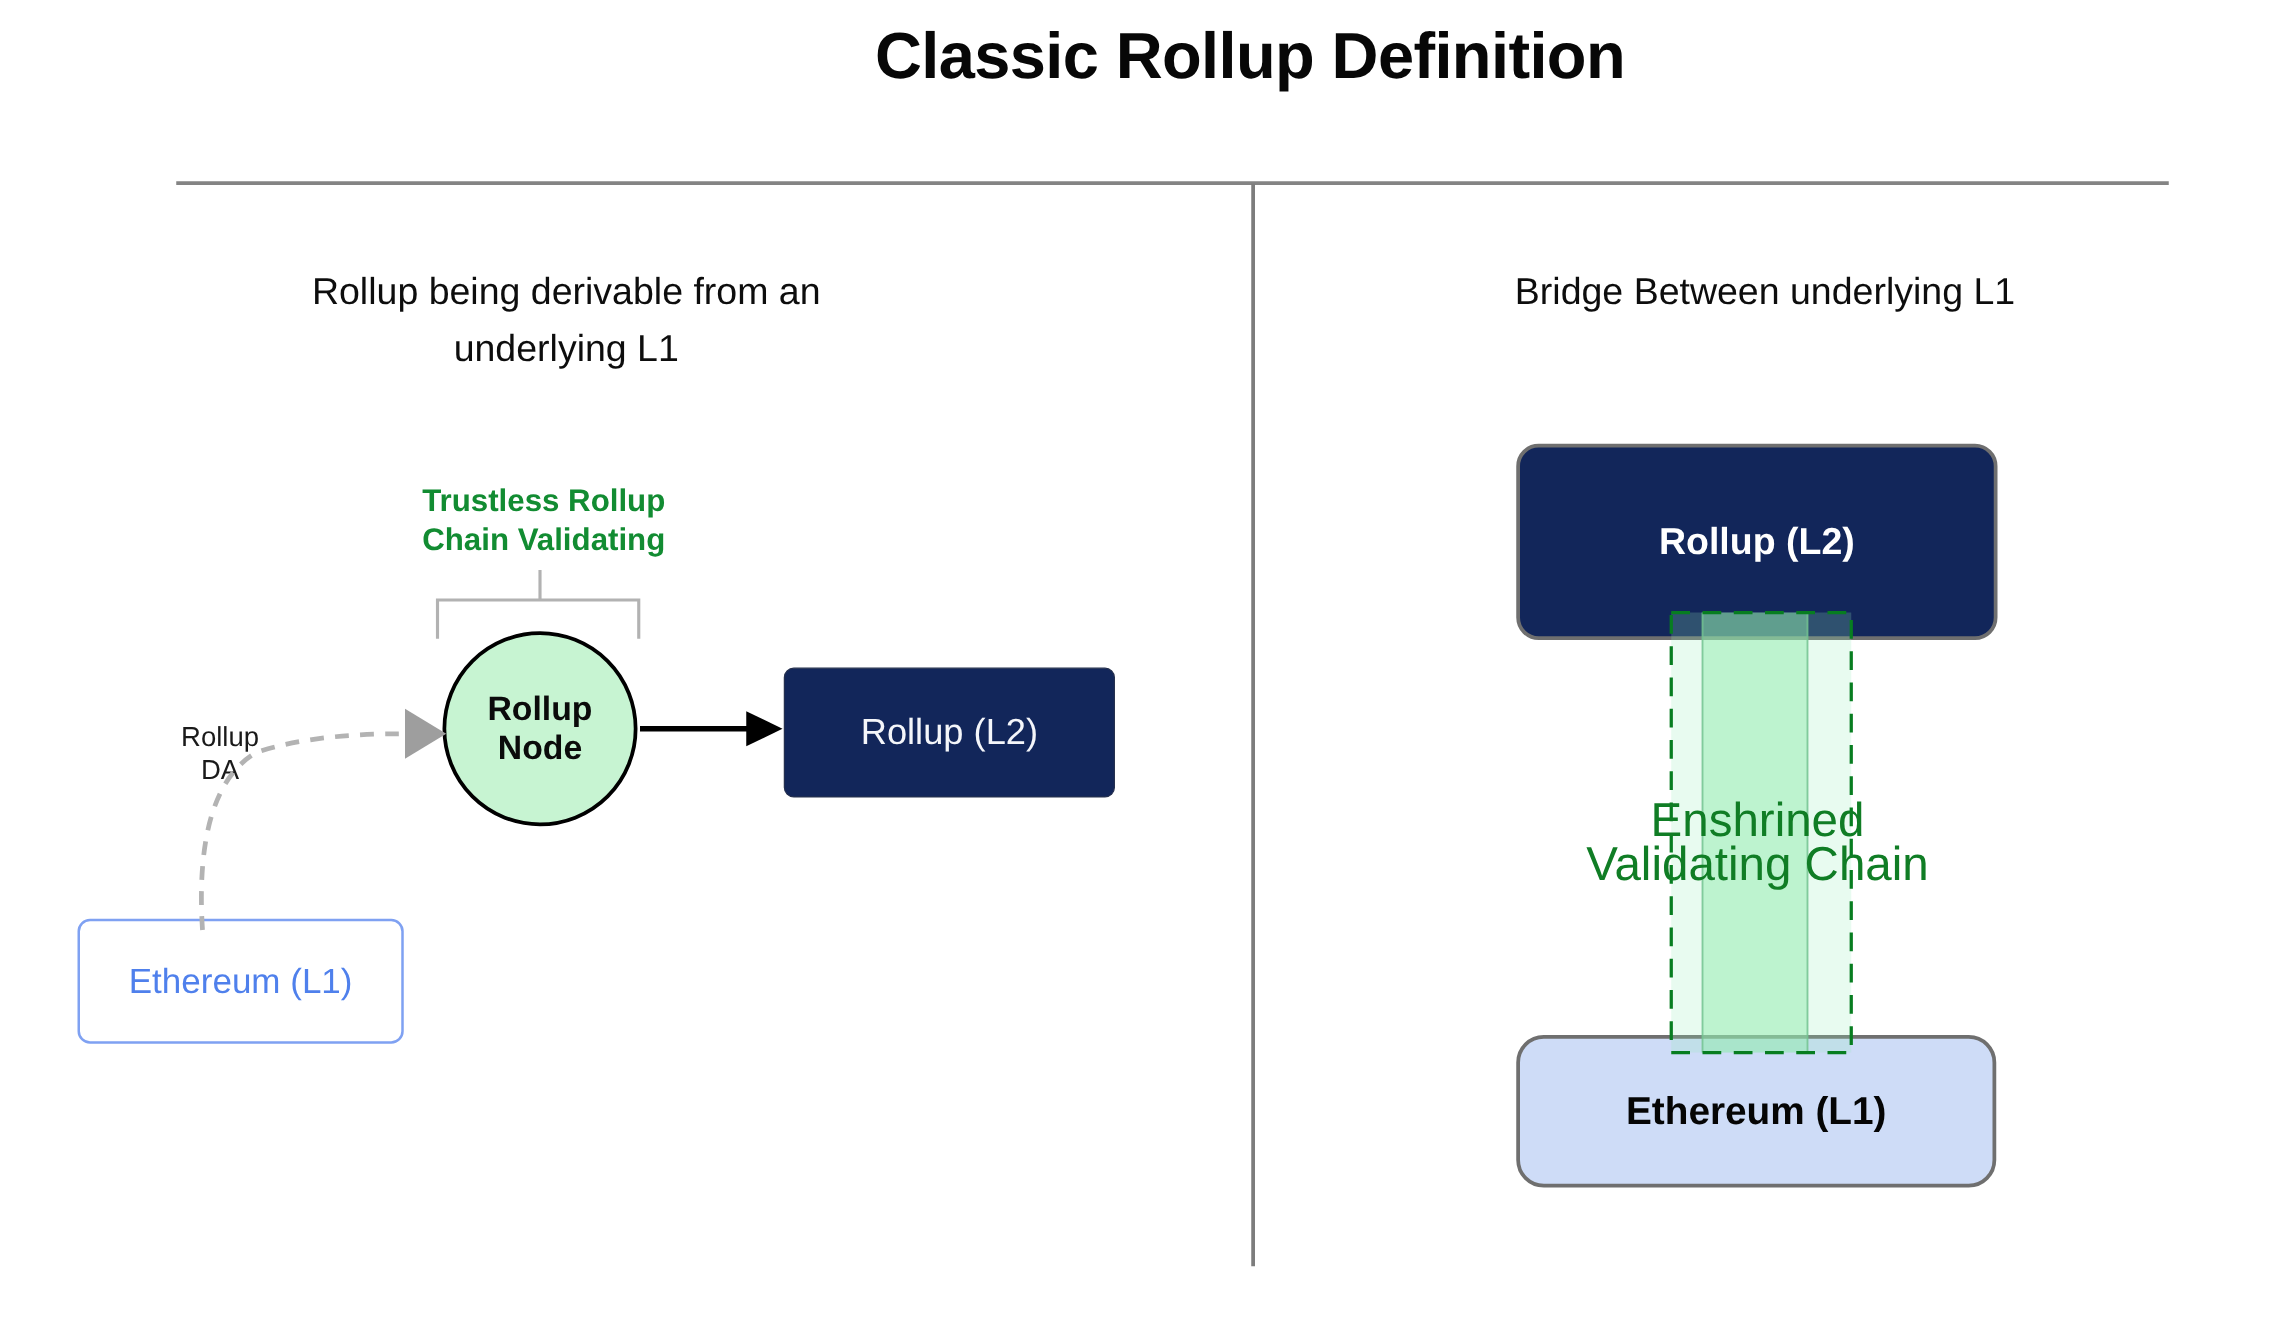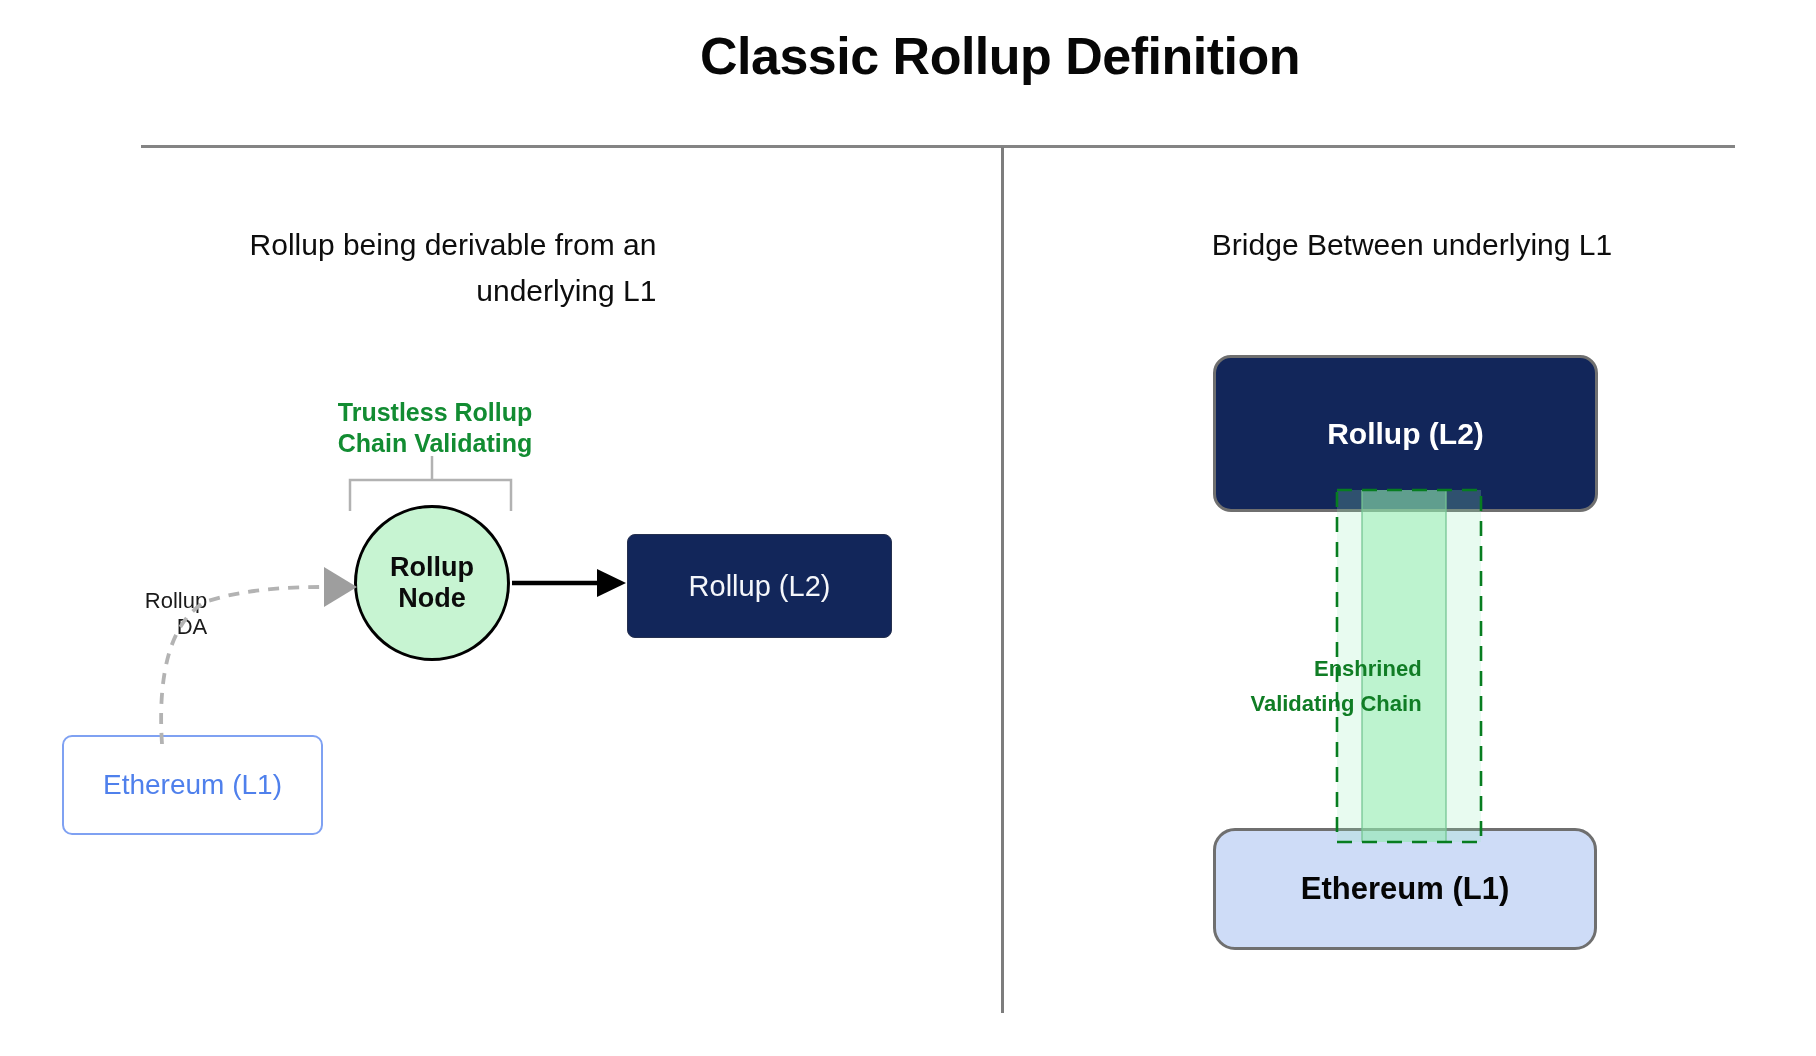--- a/index.html
+++ b/index.html
@@ -1,21 +1,21 @@
 <!DOCTYPE html>
 <html><head>
 <meta charset="utf-8">
 <style>
   html,body{margin:0;padding:0;background:#ffffff;}
   #canvas{
     position:relative;width:1816px;height:1056px;background:#ffffff;overflow:hidden;
     font-family:"Liberation Sans",sans-serif;color:#111;
   }
   .abs{position:absolute;}
-  .ctr{transform:translateX(-50%);text-align:right;margin-top:11px;}
+  .ctr{transform:translateX(-50%);text-align:center;}
 
   
   .title{left:1000px;top:14px;font-size:52px;line-height:62px;font-weight:700;color:#070707;white-space:nowrap;letter-spacing:-0.5px;}
   .hline{left:141px;top:145px;width:1594px;height:3px;background:#848484;}
   .vline{left:1001px;top:147px;width:3px;height:866px;background:#7d7d7d;}
 
   
   .panel-heading{top:211px;font-size:30px;line-height:46px;font-weight:400;color:#0d0d0d;white-space:nowrap;z-index:1;}
   .heading-left{left:453px;}
   .heading-right{left:1412px;}
@@ -44,21 +44,21 @@
   .l2-box-right{
     left:1213px;top:355px;width:385px;height:157px;background:#12265A;border:3px solid #6F6F6F;
     border-radius:18px;box-sizing:border-box;display:flex;align-items:center;justify-content:center;z-index:1;
   }
   .l2-box-right .txt{color:#ffffff;font-size:30px;font-weight:700;}
   .l1-box-right{
     left:1213px;top:828px;width:384px;height:122px;background:#CEDCF7;border:3px solid #6F6F6F;
     border-radius:22px;box-sizing:border-box;display:flex;align-items:center;justify-content:center;z-index:1;
   }
   .l1-box-right .txt{color:#050505;font-size:31px;font-weight:700;}
-  .bridge-label{left:1336px;top:640px;font-size:22px;line-height:35px;font-weight:700;color:#107D25;white-space:nowrap;z-index:3;}
+  .bridge-label{left:1406px;top:640px;font-size:38px;line-height:35px;font-weight:400;color:#107D25;white-space:nowrap;z-index:3;}
 
   
   .overlay{left:0;top:0;width:1816px;height:1056px;z-index:2;pointer-events:none;}
 </style>
 </head>
 <body>
 
 <div id="canvas">
 
   <div class="abs ctr title">Classic Rollup Definition</div>

